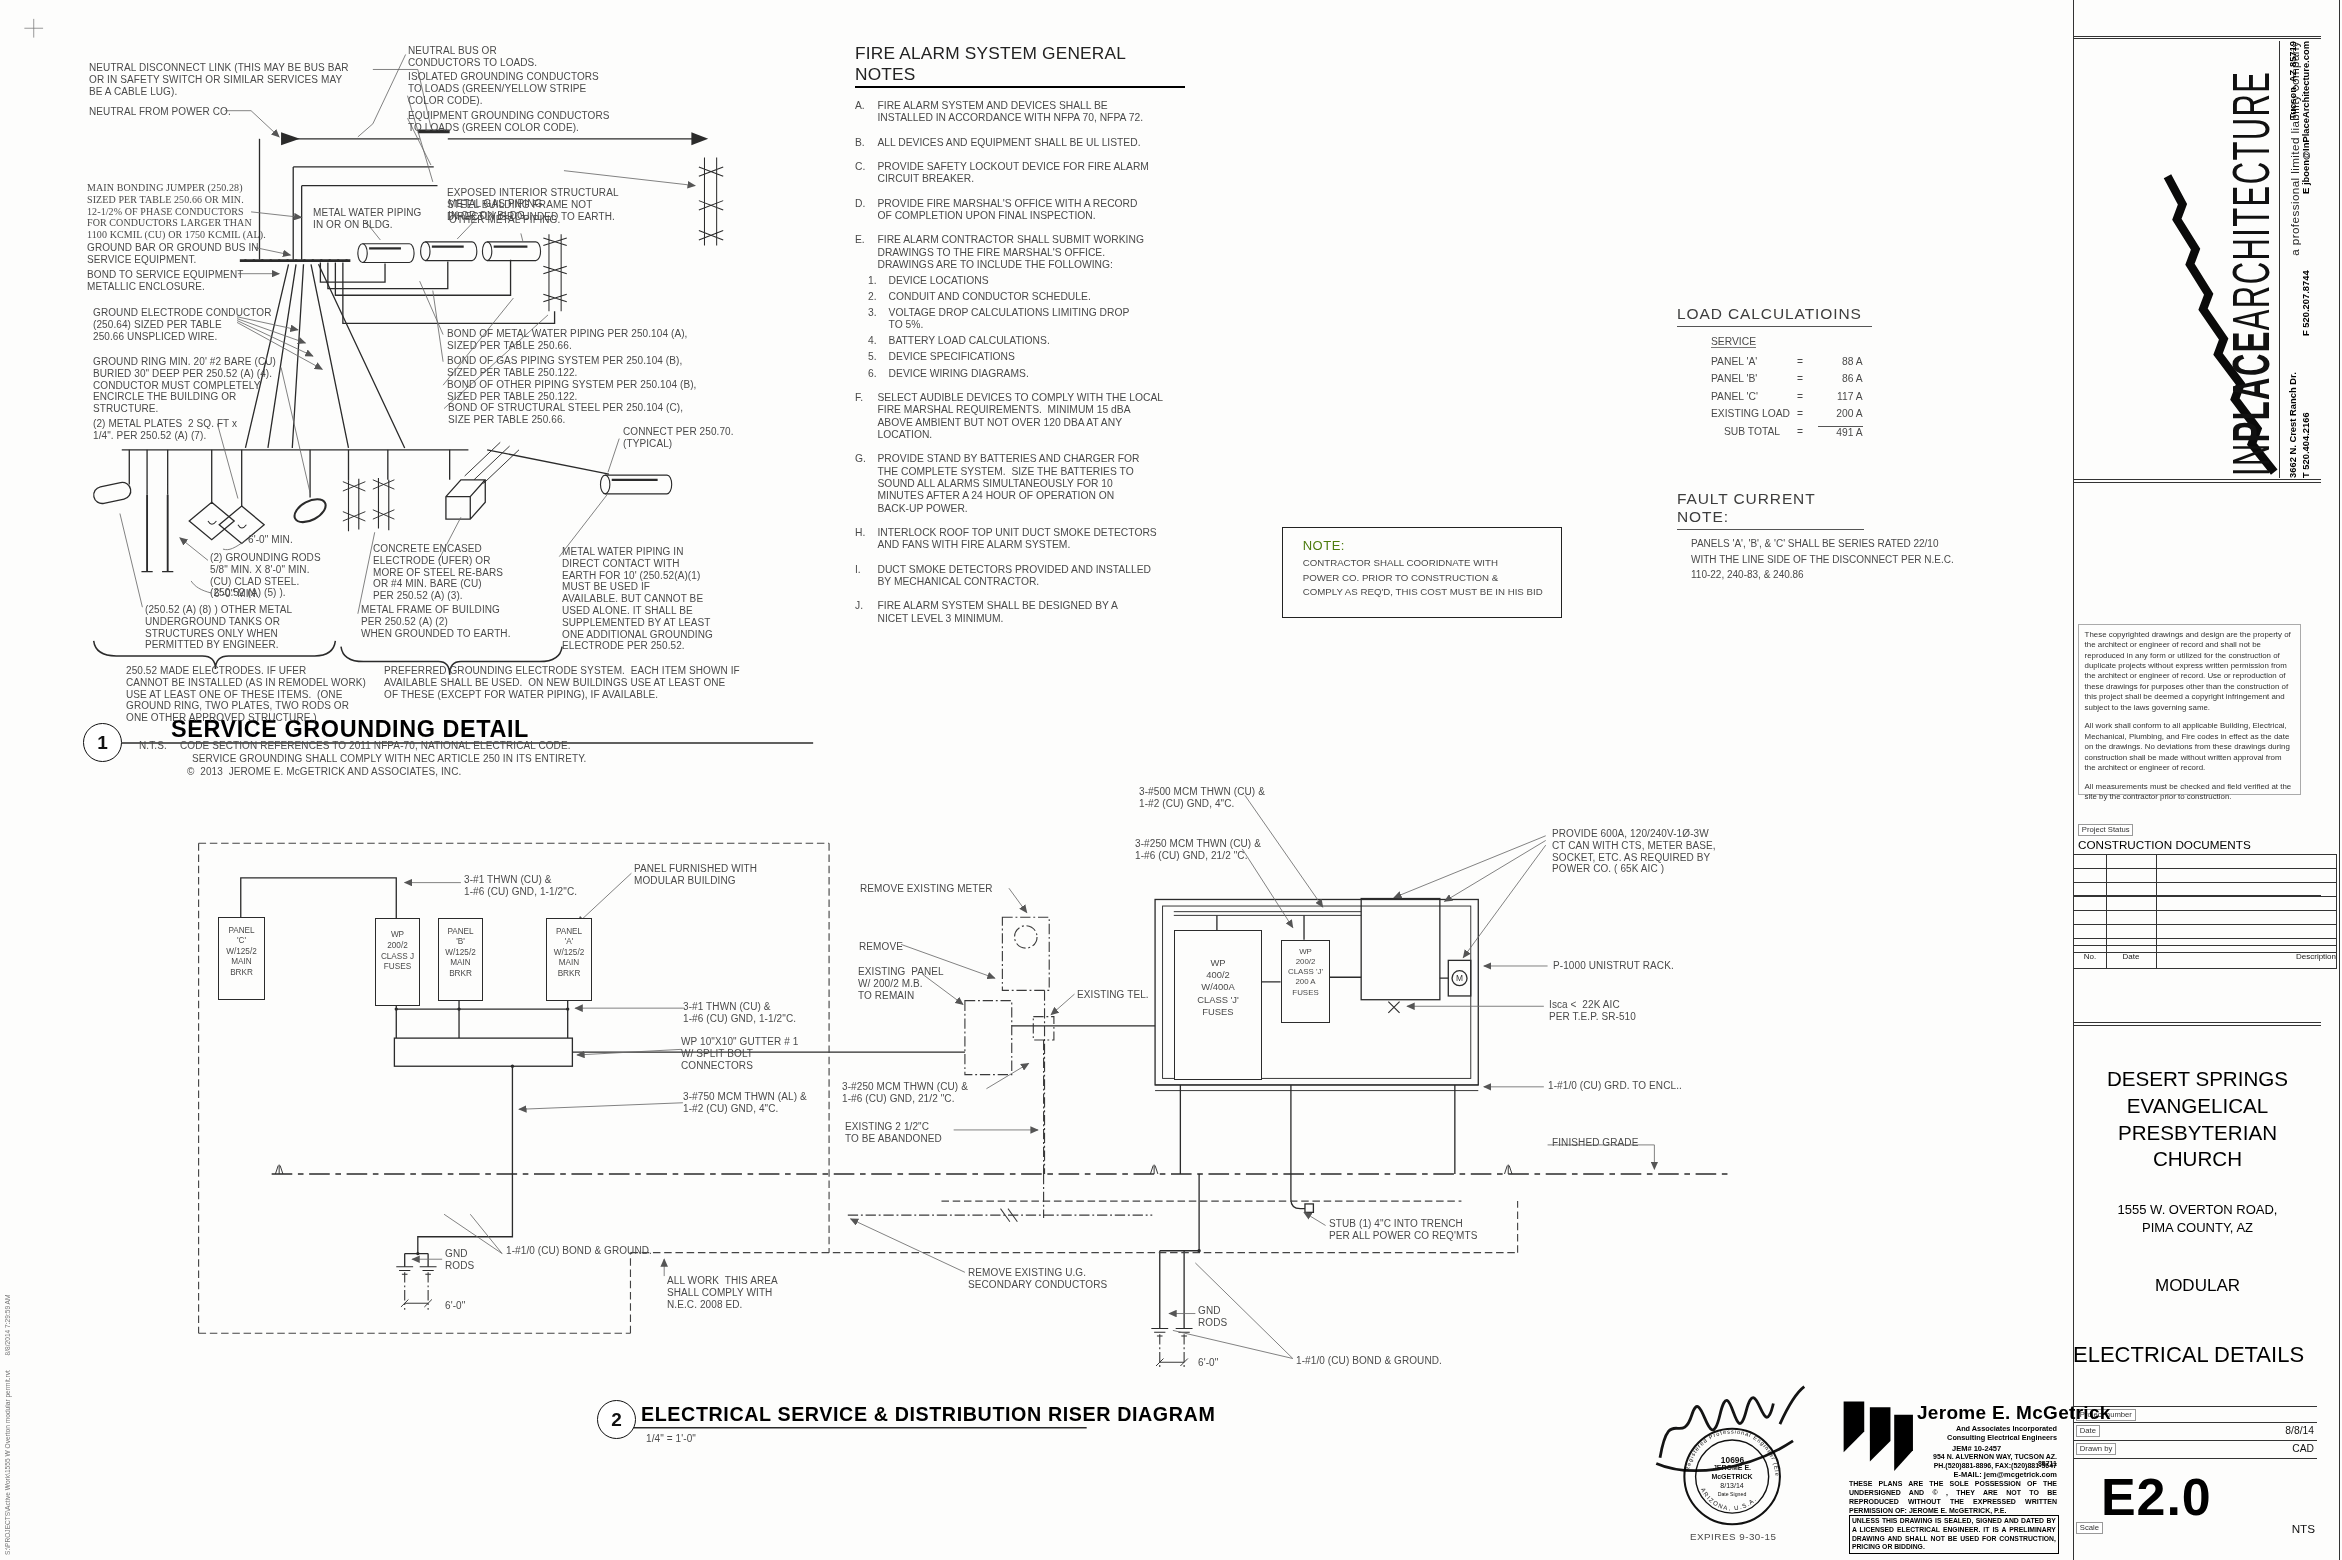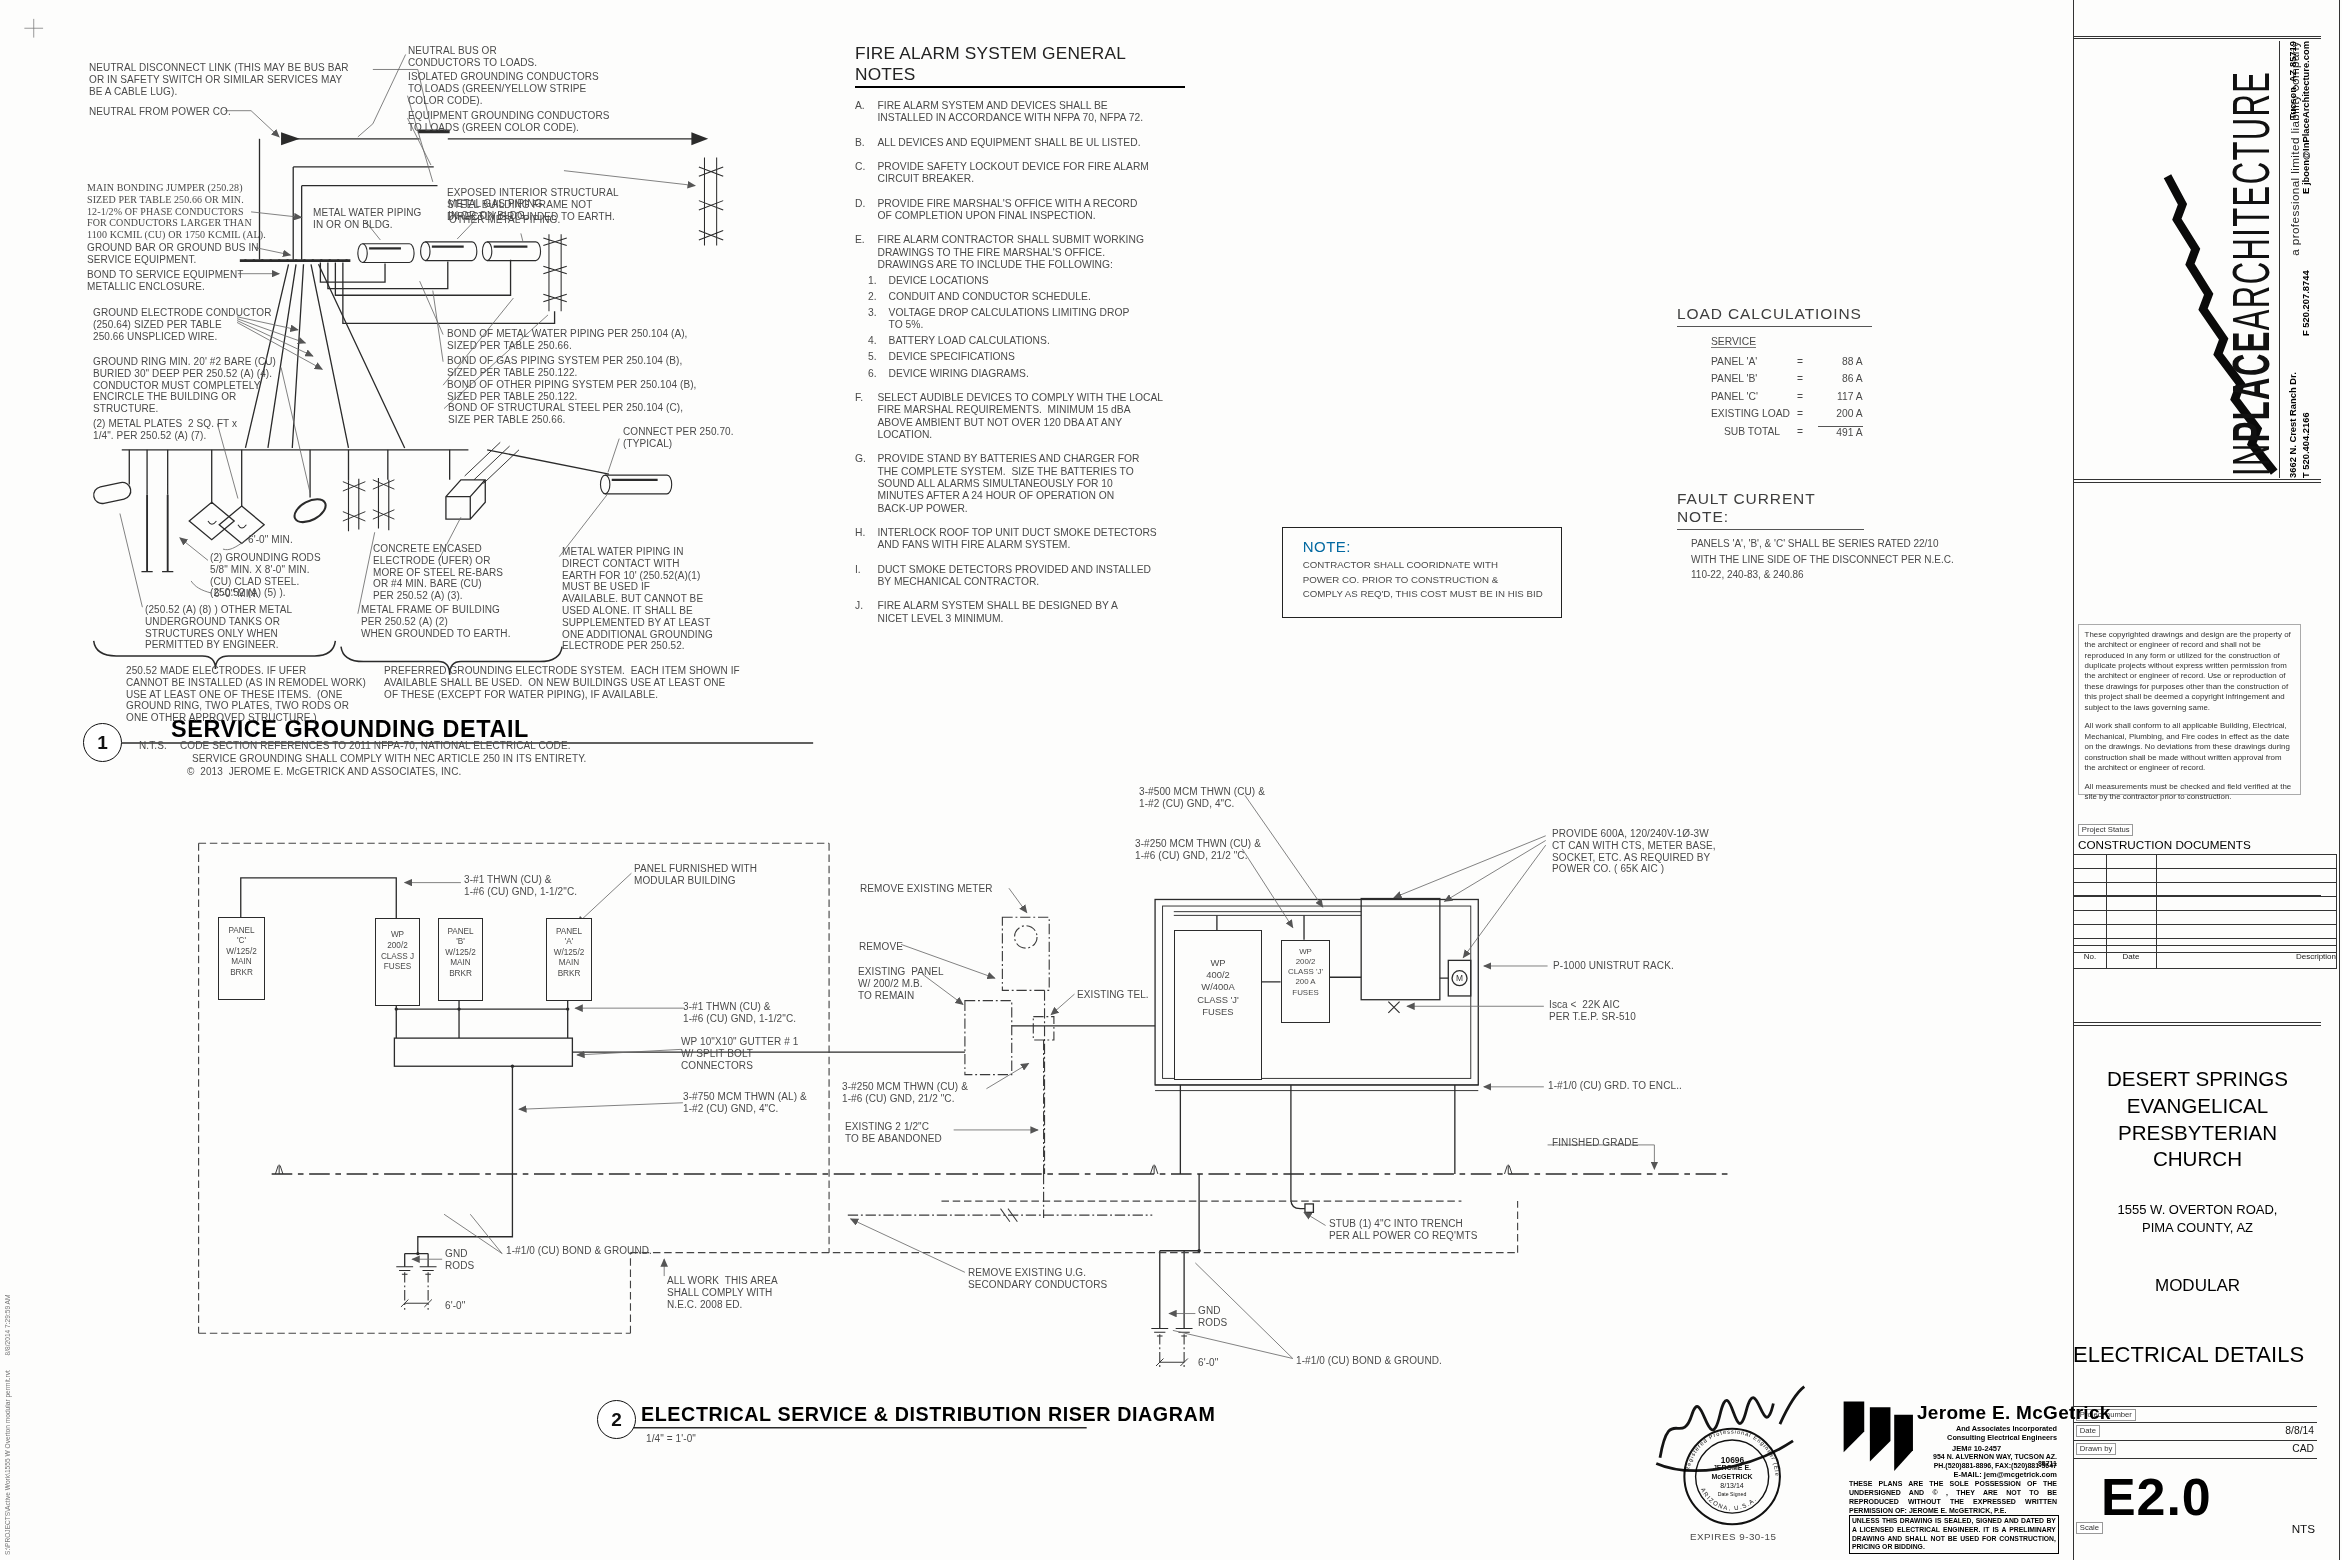--- a/index.html
+++ b/index.html
@@ -33,21 +33,21 @@
   #lc .r .eq{width:20.6px}
   #lc .r .vl{width:45px;text-align:right}
   #lc .r.tot .lb{padding-left:13px;width:73px}
   #lc .r.tot .vl{border-top:1.2px solid #555}
   
   #fc{position:absolute;left:1677px;top:490px;width:201px}
   #fc .t{font-size:15.5px;color:#3d3d3d;letter-spacing:0.9px;border-bottom:1.4px solid #555;padding-bottom:2.8px;display:inline-block;width:187px}
   #fc .b{margin-top:6.6px;margin-left:14px;font-size:10px;line-height:1.55;color:#4a4a4a;white-space:pre}
   
   #nb{position:absolute;left:1282px;top:527px;width:278px;height:89px;border:1.5px solid #222}
-  #nb .t{font-size:15px;color:#0369a1;margin:10.3px 0 2.8px 19.7px;letter-spacing:0.5px}
+  #nb .t{font-size:13px;color:#4d7c0f;margin:10.3px 0 2.8px 19.7px;letter-spacing:0.5px}
   #nb .b{margin-left:19.7px;font-size:9.7px;line-height:1.5;color:#4a4a4a;white-space:pre}
   
   .chip{position:absolute;border:0.9px solid #999;font-size:7.7px;color:#333;padding:0 2.8px;background:#fff;line-height:10.3px}
   .tbval{position:absolute;font-size:10.3px;color:#111;text-align:right}
   #logoBox{position:absolute;left:2160px;top:41px;width:162px;height:437px}
   #logoRot{position:absolute;left:0;bottom:0;width:437px;height:162px;transform:rotate(-90deg);
            transform-origin:bottom left;translate:0 -437px;}
   
   #logoRot{translate:none;transform:rotate(-90deg) translateX(437px);transform-origin:right bottom;right:0;left:auto}
   #logoMain{position:relative;height:118px}

